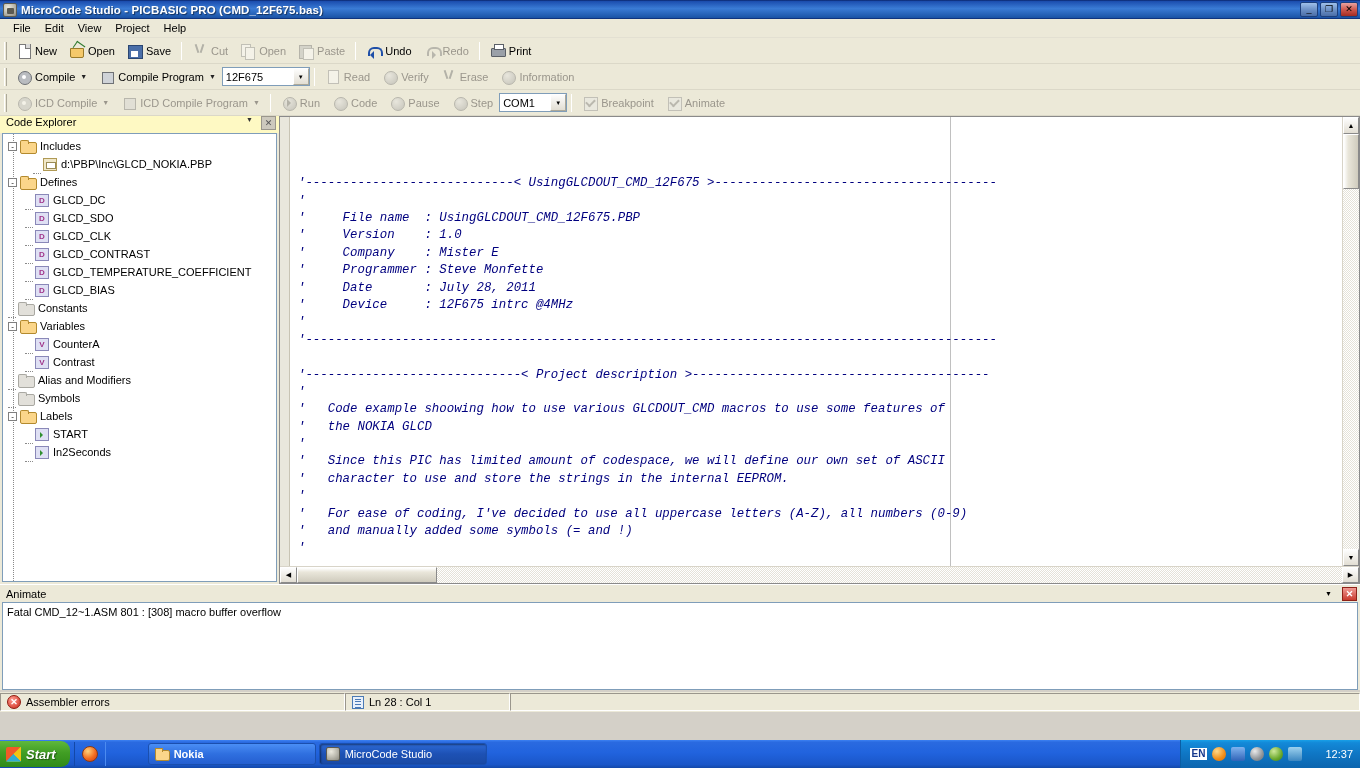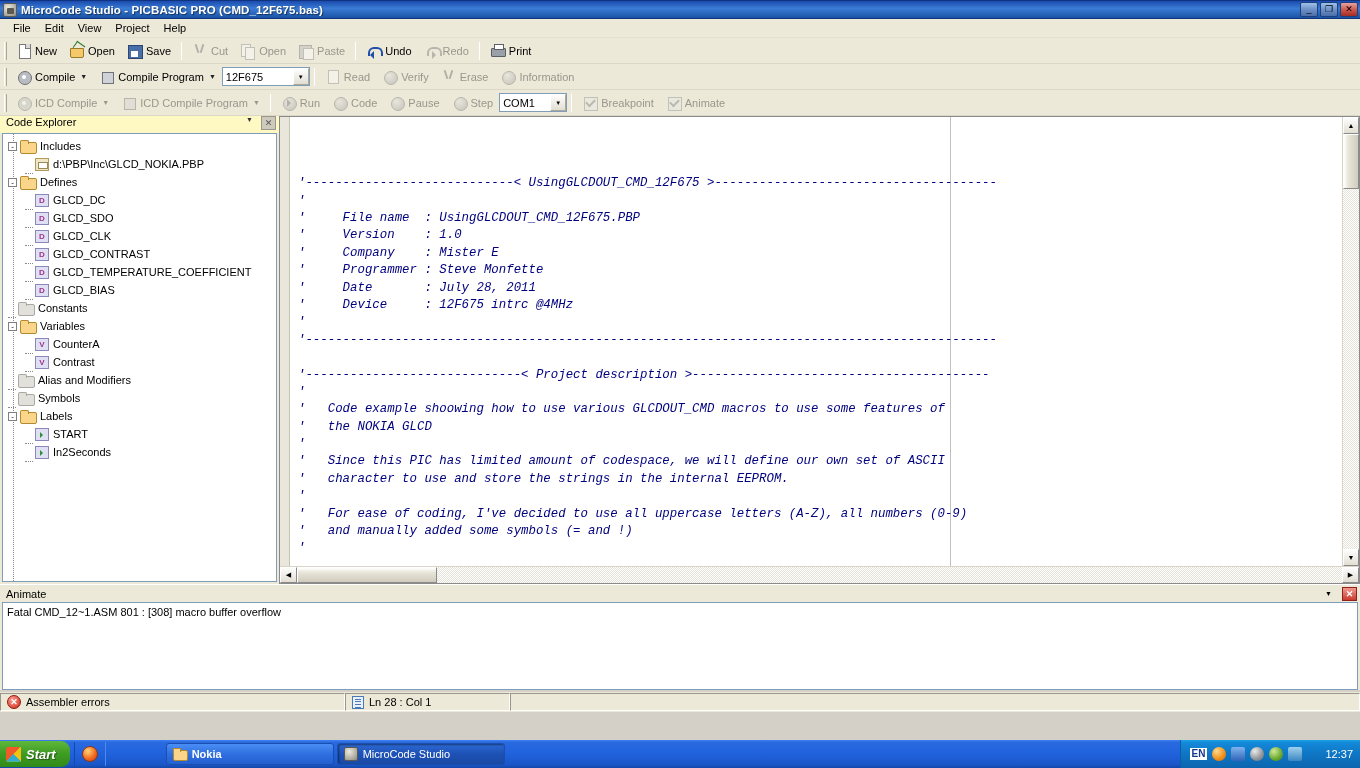--- a/index.html
+++ b/index.html
@@ -341,21 +341,21 @@
     border-radius:2px; position:relative;
   }
   .startbtn .flag:before{content:"";position:absolute;inset:0;
     background:linear-gradient(to top right,#2aa9e0 0 50%,#ffc20e 50% 100%);
     clip-path: polygon(0 100%,100% 100%,100% 0);opacity:.9;}
   .qlaunch { display:flex; align-items:center; gap:6px; padding:0 7px;
     border-left:1px solid #1348a8; border-right:1px solid #4c8bf0; height:24px;}
   .ff-ico { width:16px;height:16px;border-radius:50%;
     background:radial-gradient(circle at 35% 30%,#ffd27a,#f36d21 55%,#c7391a);
     border:1px solid #8c3a12;}
-  .tasks { display:flex; align-items:flex-end; gap:3px; margin-left: 60px; }
+  .tasks { display:flex; align-items:flex-end; gap:3px; margin-left: 42px; }
   .task {
     height: 22px; width: 168px; padding: 0 6px;
     display:flex; align-items:center; gap:5px;
     background: linear-gradient(to bottom,#4a8ef5,#2f6fdf 50%,#255fd0);
     border: 1px solid #1a4fae; border-radius: 3px;
     color:#fff; font-size:11px; white-space:nowrap; overflow:hidden;
   }
   .task.active { background: linear-gradient(to bottom,#2d6ad6,#1d51b4 50%,#1a4aa6);
     box-shadow: inset 1px 1px 2px rgba(0,0,0,.45); font-weight: normal;}
   .task.bold { font-weight: bold; }
@@ -534,21 +534,21 @@
       <span class="dd">▼</span>
       <span class="xb">✕</span>
     </div>
     <div class="tree" id="tree">
         <div class="vline" style="left: 10px;"></div>
         <div class="tnode" style="padding-left: 5px;">
           <span class="expander">-</span>
           <span class="folder"></span>
           <span class="tlabel">Includes</span>
         </div>
-        <div class="tnode" style="padding-left: 22px;">
+        <div class="tnode" style="padding-left: 22px; margin-left: 8px;">
           <span class="dots"></span>
           <span class="bicon inc"></span>
           <span class="tlabel">d:\PBP\Inc\GLCD_NOKIA.PBP</span>
         </div>
         <div class="tnode" style="padding-left: 5px;">
           <span class="expander">-</span>
           <span class="folder"></span>
           <span class="tlabel">Defines</span>
         </div>
         <div class="tnode" style="padding-left: 22px;">

